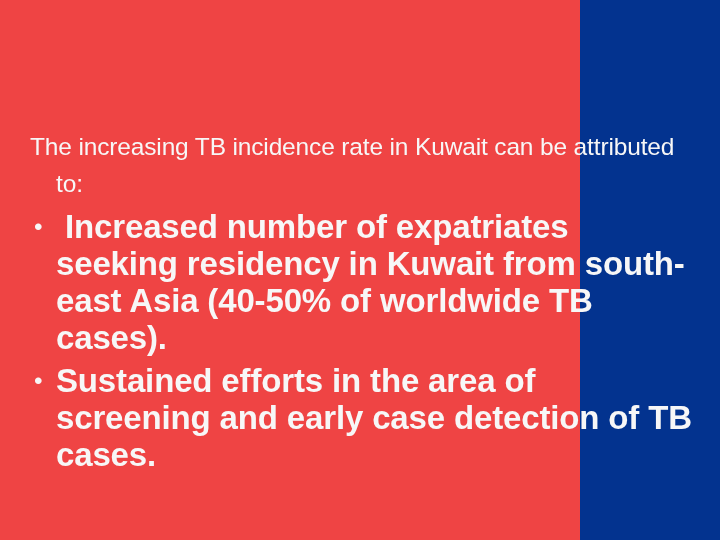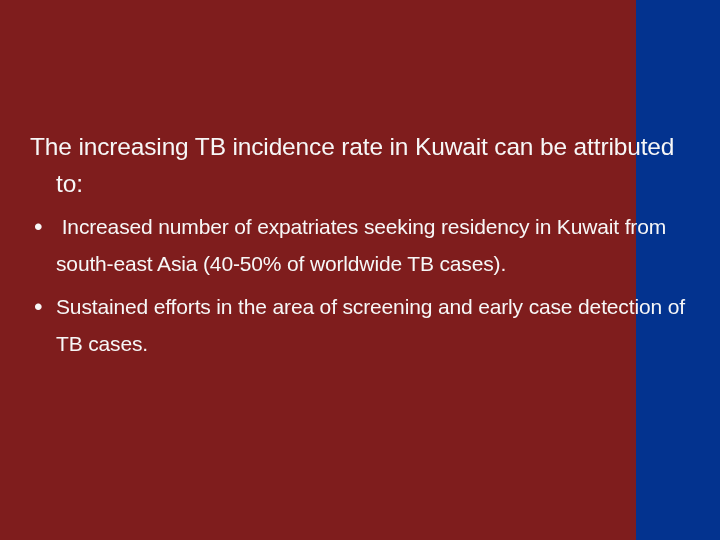--- a/index.html
+++ b/index.html
@@ -10,23 +10,23 @@
   body {
     width: 720px;
     height: 540px;
     overflow: hidden;
     background: #03338f;
     font-family: "Liberation Sans", "DejaVu Sans", sans-serif;
   }
 
   .slide {
     position: relative;
-    width: 636px;
+    width: 580px;
     height: 540px;
-    background: #7f1d1d;
+    background: #ef4444;
     box-sizing: border-box;
   }
 
   .content-body {
     position: absolute;
     left: 30px;
     top: 128px;
     width: 664px;
   }
 
@@ -58,24 +58,25 @@
     color: #f7f7f7;
     font-size: 24.5px;
     line-height: 37px;
     text-align: left;
     padding-left: 4px;
     box-sizing: border-box;
   }
   .bullet-text {
     flex: 1 1 auto;
     color: #f7f7f7;
-    font-size: 21px;
+    font-size: 33px;
     line-height: 37px;
     letter-spacing: -0.15px;
     white-space: pre-wrap;
+    font-weight: bold;
   }
 </style>
 </head>
 <body>
 
 <div class="slide">
 
   <div class="content-body">
 
     <p class="para intro">The increasing TB incidence rate in Kuwait can be attributed to:</p>

